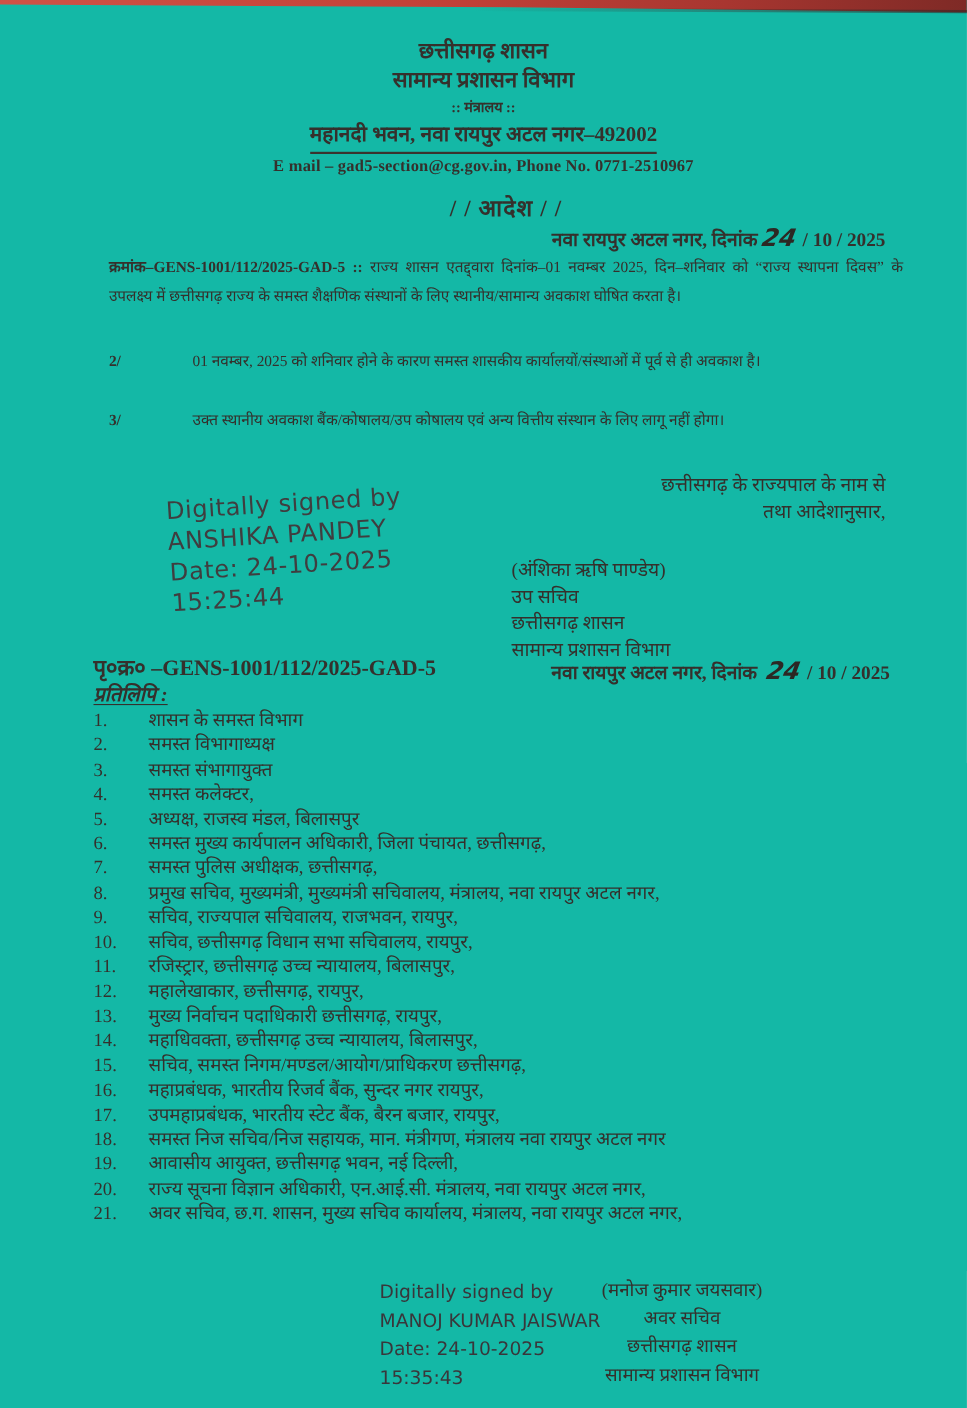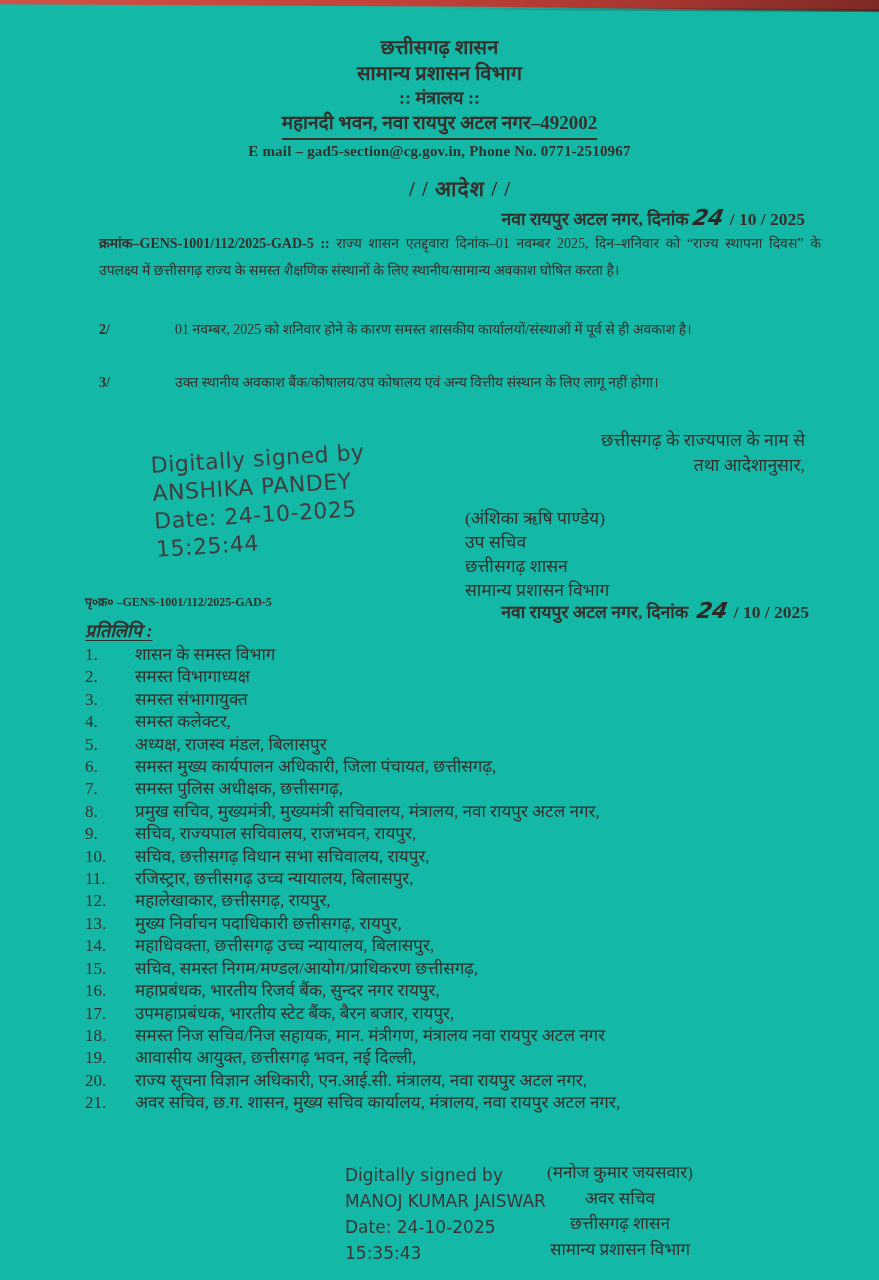--- a/index.html
+++ b/index.html
@@ -21,21 +21,21 @@
   }
   .top-strip-shadow {
     position:absolute; top:8px; left:430px; width:449px; height:3px;
     background:linear-gradient(90deg, rgba(60,40,38,0), rgba(60,40,38,.65));
     transform:rotate(0.25deg);
   }
 
   .header { position:absolute; top:34px; left:0; width:879px; text-align:center; }
   .h-org   { font-size:20px; font-weight:bold; line-height:26px; }
   .h-dept  { font-size:20px; font-weight:bold; line-height:26px; }
-  .h-office{ font-size:18px; font-weight:bold; line-height:24px; }
+  .h-office{ font-size:13px; font-weight:bold; line-height:24px; }
   .h-addr  { font-size:19px; font-weight:bold; line-height:25px; display:inline-block;
              border-bottom:2px solid #3a342e; padding-bottom:3px; }
   .h-contact{ font-size:15px; font-weight:bold; line-height:22px; letter-spacing:.2px; }
   .h-title { margin-top:12px; font-size:21px; font-weight:bold; letter-spacing:1px;padding-left:41px; }
 
   .dateline { position:absolute; font-size:17.5px; font-weight:600; white-space:nowrap; }
   .dateline-1 { top:205px; right:74px; }
   .dateline-2 { top:598px; right:70px; }
   .hand-day {
     display:inline-block; font-family:"DejaVu Sans", sans-serif;
@@ -56,21 +56,21 @@
 
   .digsig-1 {
     position:absolute; top:452px; left:150px;
     font-family:"DejaVu Sans", sans-serif; font-size:22px; line-height:28px;
     color:#403d3f; letter-spacing:.5px;
     transform:rotate(-3.6deg); transform-origin:left top; white-space:nowrap;
   }
   .signatory-1 { position:absolute; top:506px; left:465px; width:350px;
                  text-align:left; font-size:17.5px; line-height:24px; }
 
-  .ref2 { position:absolute; top:593px; left:85px; font-size:12px; font-weight:bold; }
+  .ref2 { position:absolute; top:593px; left:85px; font-size:20px; font-weight:bold; }
   .copy-label { position:absolute; top:618px; left:85px; font-size:18px;
                 font-weight:bold; font-style:italic;
                 text-decoration:underline; text-underline-offset:3px; }
 
   .recipients { position:absolute; top:644px; left:85px; width:724px;
                 font-size:17px; }
   .r-row { display:flex; line-height:22.4px; }
   .r-num { width:50px; flex:0 0 50px; }
   .r-text{ flex:1; white-space:nowrap; overflow:visible; }
 

